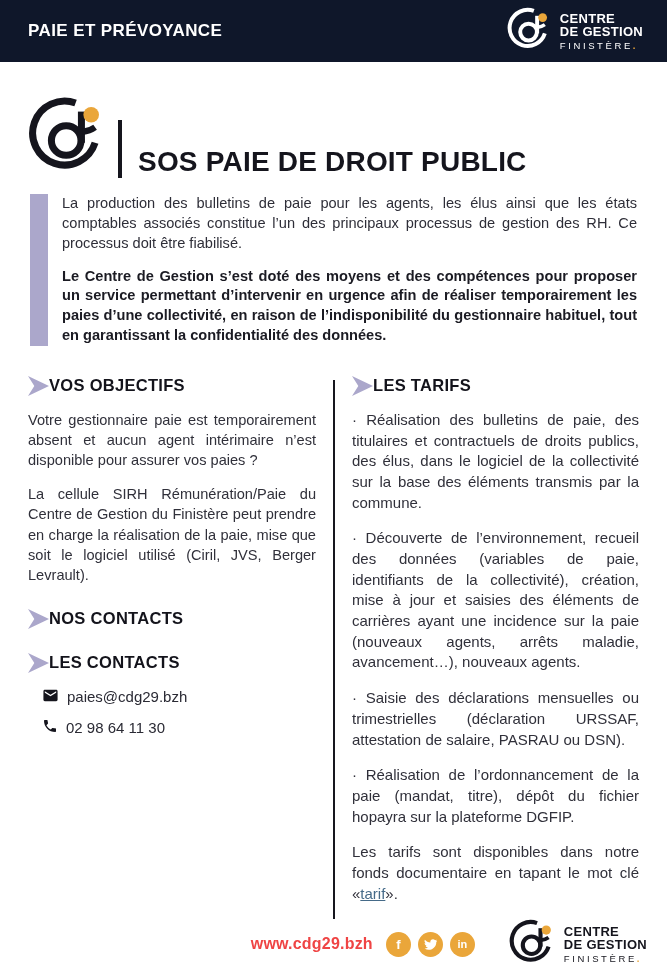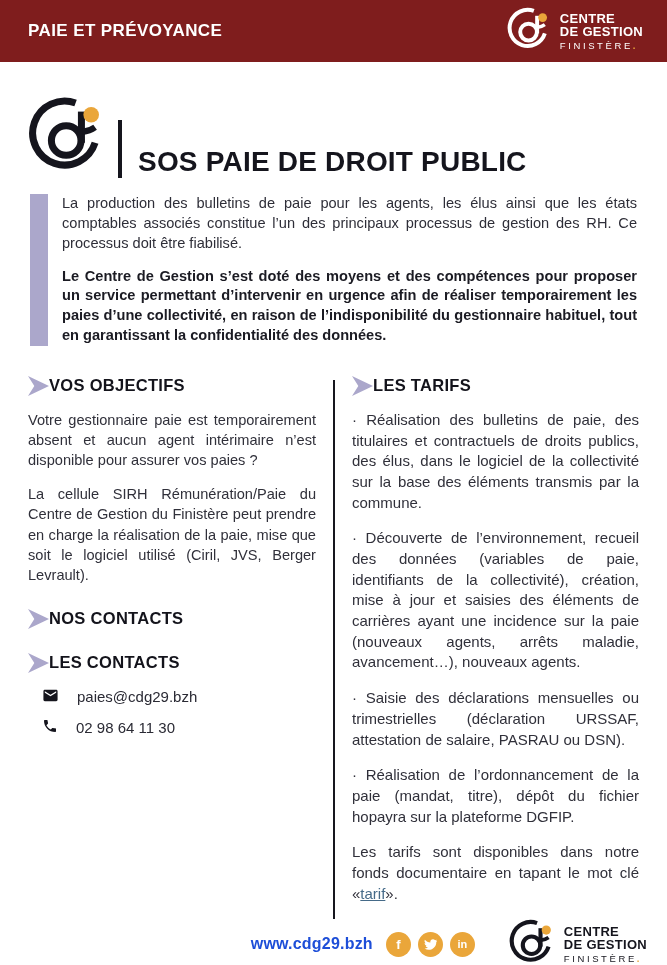--- a/index.html
+++ b/index.html
@@ -9,21 +9,21 @@
     background:#ffffff;
     font-family:"Liberation Sans", sans-serif;
     color:#30303a;
     display:flex;
     flex-direction:column;
     overflow:hidden;
   }
   
   .topbar {
     height:62px; flex:none;
-    background:#7f1d1d;
+    background:#0f172a;
     display:flex; align-items:center; justify-content:space-between;
     padding:0 24px 0 28px;
   }
   .topbar-title {
     color:#ffffff; font-weight:800; font-size:17px; letter-spacing:.4px;
   }
   .brand { display:flex; align-items:center; gap:9px; }
   .brand-text { line-height:1.04; }
   .brand-text .l1,.brand-text .l2 { font-weight:800; font-size:13px; letter-spacing:.3px; }
   .brand-text .l3 { font-weight:400; font-size:9.5px; letter-spacing:2.6px; margin-top:2px; }
@@ -49,26 +49,26 @@
   .sec-head { display:flex; align-items:center; margin:0 0 14px 0; }
   .sec-head.spaced { margin-top:24px; }
   .chev { width:21px; height:20px; background:#ABA7CB; flex:none;
           clip-path:polygon(0 0,100% 50%,0 100%,30% 50%); }
   .sec-head h2 { font-size:16.5px; font-weight:800; color:#13131b; letter-spacing:.3px; }
   .body-p { font-size:14.6px; line-height:1.38; text-align:justify; color:#30303a; margin-bottom:14px; }
   .bullet-p { font-size:15px; line-height:1.38; text-align:justify; color:#30303a; margin-bottom:15px; }
   .note-link { color:#456a88; text-decoration:underline; cursor:pointer; }
   
   .contacts { margin:4px 0 0 14px; }
-  .contact-row { display:flex; align-items:center; gap:18px; margin-bottom:11px; font-size:15px; color:#2a2a34; }
+  .contact-row { display:flex; align-items:center; gap:8px; margin-bottom:11px; font-size:15px; color:#2a2a34; }
   .contact-row svg { flex:none; }
   
   .footer { margin-top:auto; display:flex; align-items:center; justify-content:flex-end;
             padding:0 20px 10px 0; }
-  .site { font-size:16px; font-weight:800; color:#1d4ed8; letter-spacing:.2px; }
+  .site { font-size:16px; font-weight:800; color:#ef4444; letter-spacing:.2px; }
   .socials { display:flex; gap:7px; margin:0 34px 0 13px; }
   .soc { width:25px; height:25px; border-radius:50%; background:#EAA63A; color:#ffffff;
          display:flex; align-items:center; justify-content:center;
          font-size:13px; font-weight:800; cursor:pointer; }
   .soc .in-txt { font-size:11px; font-weight:800; }
   .footer-brand { display:flex; align-items:center; gap:9px; }
   .bottom-strip { flex:none; height:15px; width:100%; background:#EAA63A; }
 </style>
 </head>
 <body>

